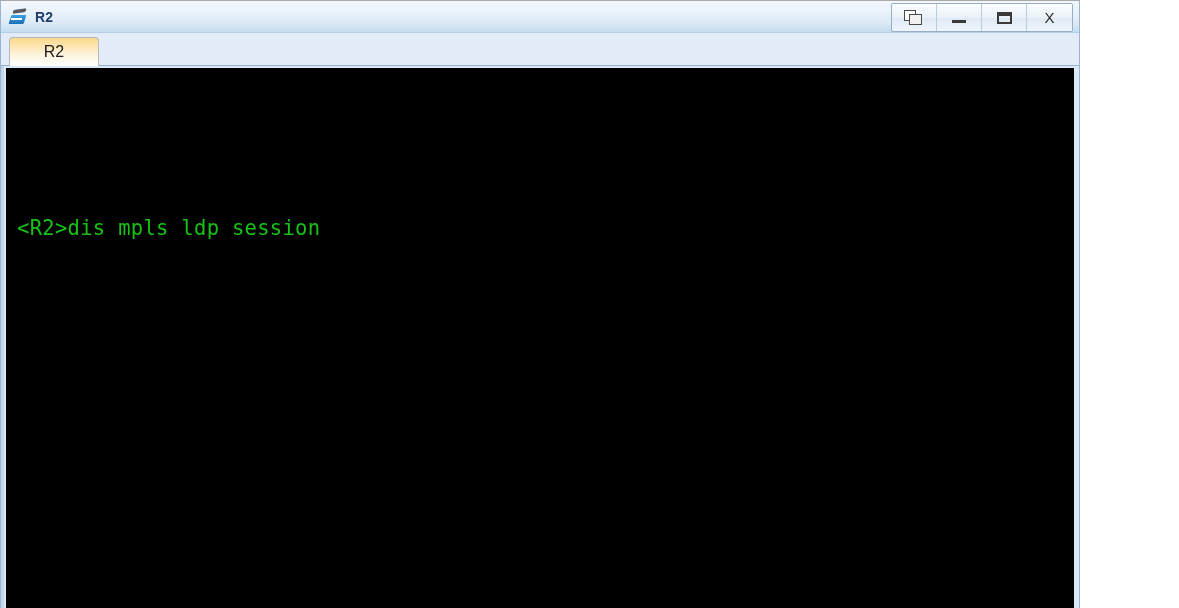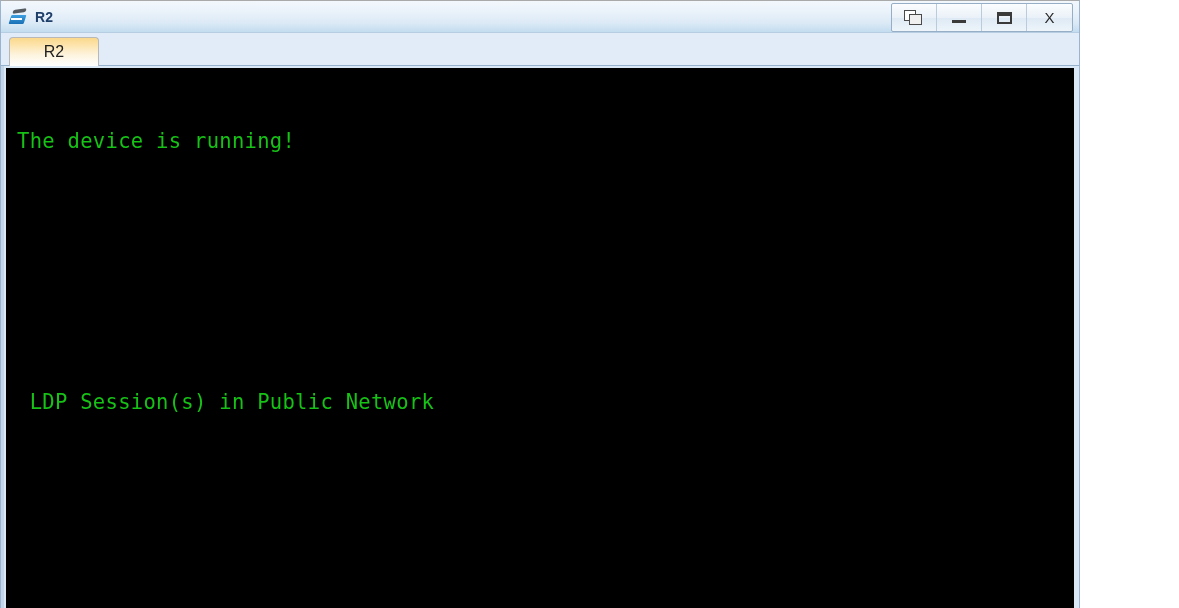--- a/index.html
+++ b/index.html
@@ -215,24 +215,23 @@
   </div>
 
   <div id="tabstrip">
     <div class="tab">
       <span>R2</span>
     </div>
   </div>
 
   <div id="terminal-outer">
     <div id="terminal">
-      <div class="tline">The device is running!</div>
       <div class="tline blank"></div>
+      <div class="tline">&lt;R2&gt;dis mpls ldp session</div>
       <div class="tline blank"></div>
-      <div class="tline"> LDP Session(s) in Public Network</div>
       
       
       
       
       
       
       
       
       
       

